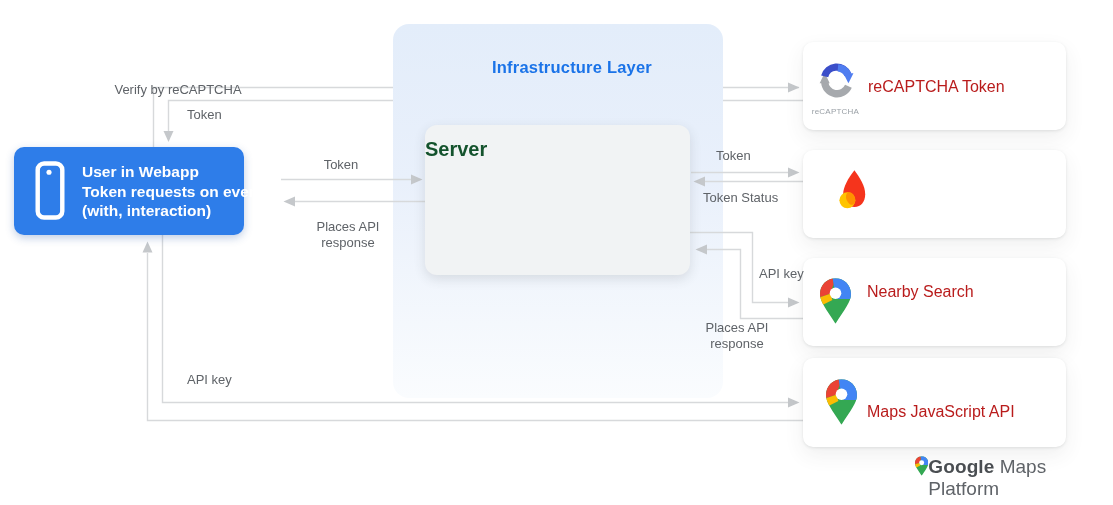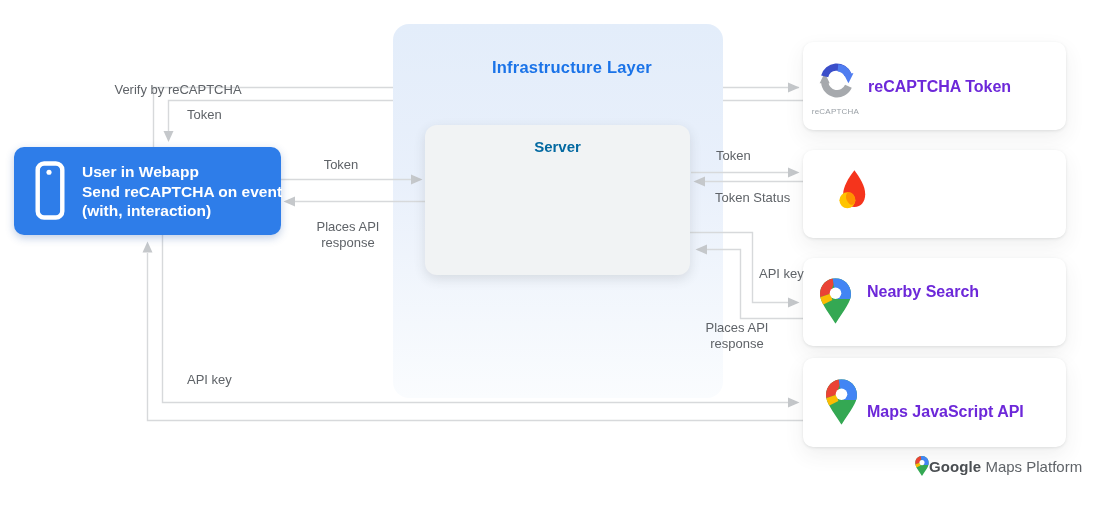--- a/index.html
+++ b/index.html
@@ -16,42 +16,42 @@
   #panel .panel-title{
     margin-top:34px;text-align:center;font-size:16.5px;font-weight:bold;color:#1a73e8;letter-spacing:.2px;padding-left:28px;
   }
   #lines-over{z-index:3;}
   .edge-line{stroke:#d7d9db;stroke-width:1.4;fill:none;}
   .edge-head{fill:#c5c8cb;}
   #server-box{
     position:absolute;left:425px;top:125px;width:265px;height:150px;border-radius:12px;z-index:4;
     background:#f1f3f4;box-shadow:0 4px 12px rgba(60,64,67,.14);
   }
-  #server-box .server-title{margin-top:13px;text-align:center;font-size:15px;font-weight:bold;color:#0369a1;}
+  #server-box .server-title{margin-top:13px;text-align:left;font-size:20px;font-weight:bold;color:#14532d;}
   #server-box .server-body{margin:6px 0 0 23px;font-size:15px;line-height:21px;color:#5f6368;}
   #user-box{
-    position:absolute;left:14px;top:147px;width:267px;height:88px;border-radius:10px;z-index:4;
+    position:absolute;left:14px;top:147px;width:230px;height:88px;border-radius:10px;z-index:4;
     background:#2e7de9;box-shadow:0 3px 8px rgba(48,94,168,.30);
   }
   #user-box .phone{position:absolute;left:21px;top:14px;}
   #user-box .user-text{
     position:absolute;left:68px;top:15px;width:195px;color:#fff;font-size:15.5px;font-weight:bold;line-height:19.5px;white-space:nowrap;
   }
   .card{
     position:absolute;left:803px;width:263px;border-radius:10px;background:#fff;z-index:4;
     box-shadow:0 1px 3px rgba(60,64,67,.12),0 8px 20px rgba(60,64,67,.08);
   }
-  .card .card-label{position:absolute;font-size:16px;font-weight:bold;color:#6d28d9;line-height:21px;white-space:nowrap;}
+  .card .card-label{position:absolute;font-size:16px;font-weight:normal;color:#b91c1c;line-height:21px;white-space:nowrap;}
   .edge-label{position:absolute;z-index:5;font-size:13px;line-height:15.5px;color:#5f6368;white-space:nowrap;}
   .edge-label.center{text-align:center;}
   .recaptcha-wrap{position:absolute;left:8px;top:18px;width:48px;text-align:right;}
   .recaptcha-caption{font-size:8px;color:#9aa0a6;margin-top:1px;letter-spacing:.2px;}
   #footer{
-    position:absolute;left:915px;top:456px;z-index:5;display:flex;align-items:center;gap:0;
-    font-size:15px;color:#5f6368;
+    position:absolute;left:915px;top:456px;z-index:5;display:flex;align-items:flex-start;gap:0;
+    font-size:19px;color:#5f6368;
   }
   #footer .g{font-weight:bold;color:#4a4e52;letter-spacing:.1px;}
   .hidden-defs{position:absolute;width:0;height:0;}
 </style>
 </head>
 <body>
 
 <svg class="hidden-defs" aria-hidden="true">
   <defs>
     <clipPath id="pinClip">
@@ -125,21 +125,21 @@
     <div class="server-title">Server</div>
   </div>
 
   <div id="user-box">
     <svg class="phone" width="30" height="59" viewBox="0 0 30 60">
       <rect x="2.5" y="2.5" width="25" height="55" rx="6.5" fill="none" stroke="#ffffff" stroke-width="4.5"></rect>
       <circle cx="14" cy="11.5" r="2.6" fill="#ffffff"></circle>
     </svg>
     <div class="user-text">
       <div>User in Webapp</div>
-      <div>Send reCAPTCHA on event</div>
+      <div>Token requests on event</div>
       <div>(with, interaction)</div>
     </div>
   </div>
 
   <div class="card" style="top:42px;height:88px;">
     <div class="recaptcha-wrap">
       <svg width="44" height="42" viewBox="0 0 48 46">
         <path d="M36.5,28.8 A13.5,13.5 0 0 1 10.6,23.9" fill="none" stroke="#a6a9ad" stroke-width="8"></path>
         <polygon points="5,25.5 16,25.5 10.5,14" fill="#a6a9ad"></polygon>
         <path d="M10.5,18 A13.5,13.5 0 0 1 36,16" fill="none" stroke="#3b4ec9" stroke-width="8"></path>
@@ -178,21 +178,21 @@
   <div class="edge-label center" style="left:103px;top:43px;width:150px;margin-top:39px;">
     <div>Verify by reCAPTCHA</div>
   </div>
   <div class="edge-label" style="left:187px;top:107px;">Token</div>
   <div class="edge-label center" style="left:310px;top:157px;width:62px;">Token</div>
   <div class="edge-label center" style="left:307px;top:219px;width:82px;">
     <div>Places API</div>
     <div>response</div>
   </div>
   <div class="edge-label" style="left:716px;top:148px;">Token</div>
-  <div class="edge-label" style="left:703px;top:190px;margin-left:12px;">Token Status</div>
+  <div class="edge-label" style="left:703px;top:190px;">Token Status</div>
   <div class="edge-label" style="left:759px;top:266px;">API key</div>
   <div class="edge-label center" style="left:696px;top:320px;width:82px;">
     <div>Places API</div>
     <div>response</div>
   </div>
   <div class="edge-label" style="left:187px;top:372px;">API key</div>
 
   <div id="footer">
     <svg width="14" height="20" viewBox="0 0 30 44">
       <use href="#gmp-pin"></use>

